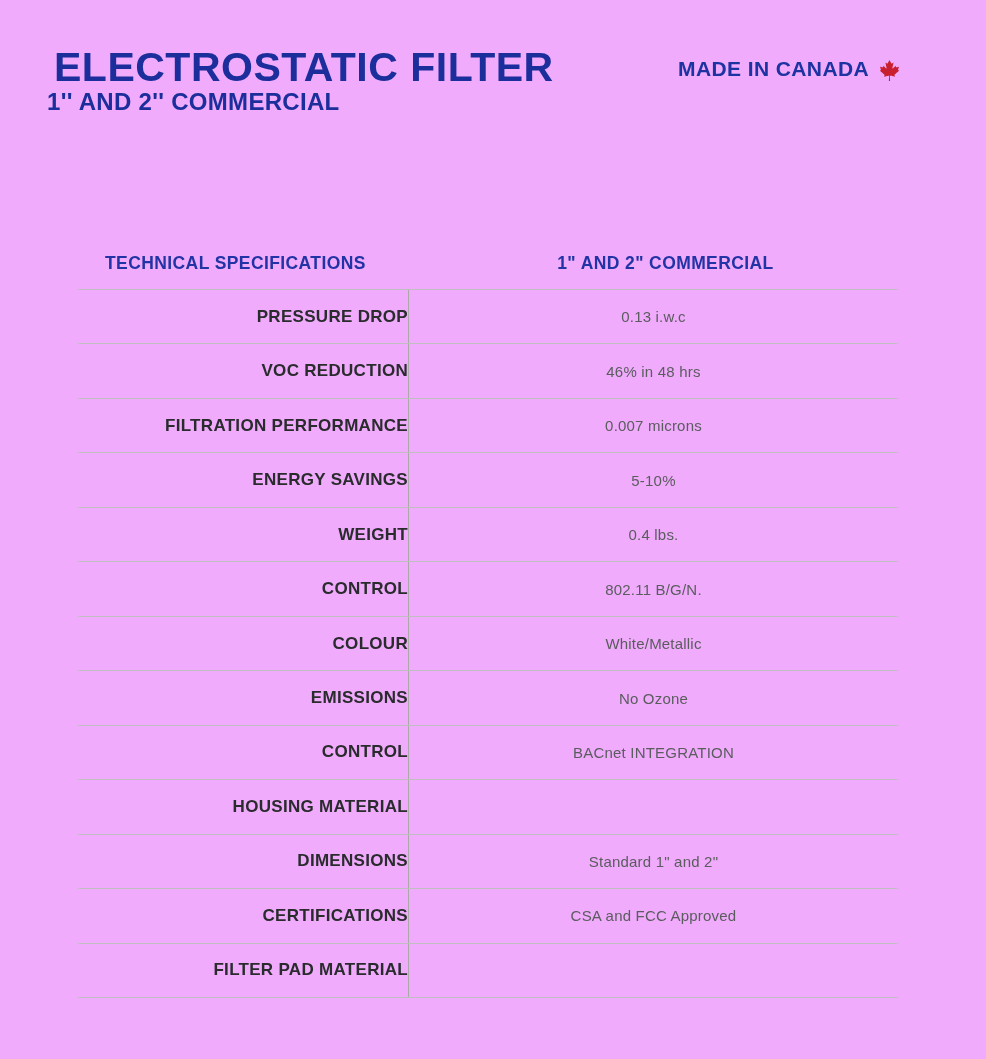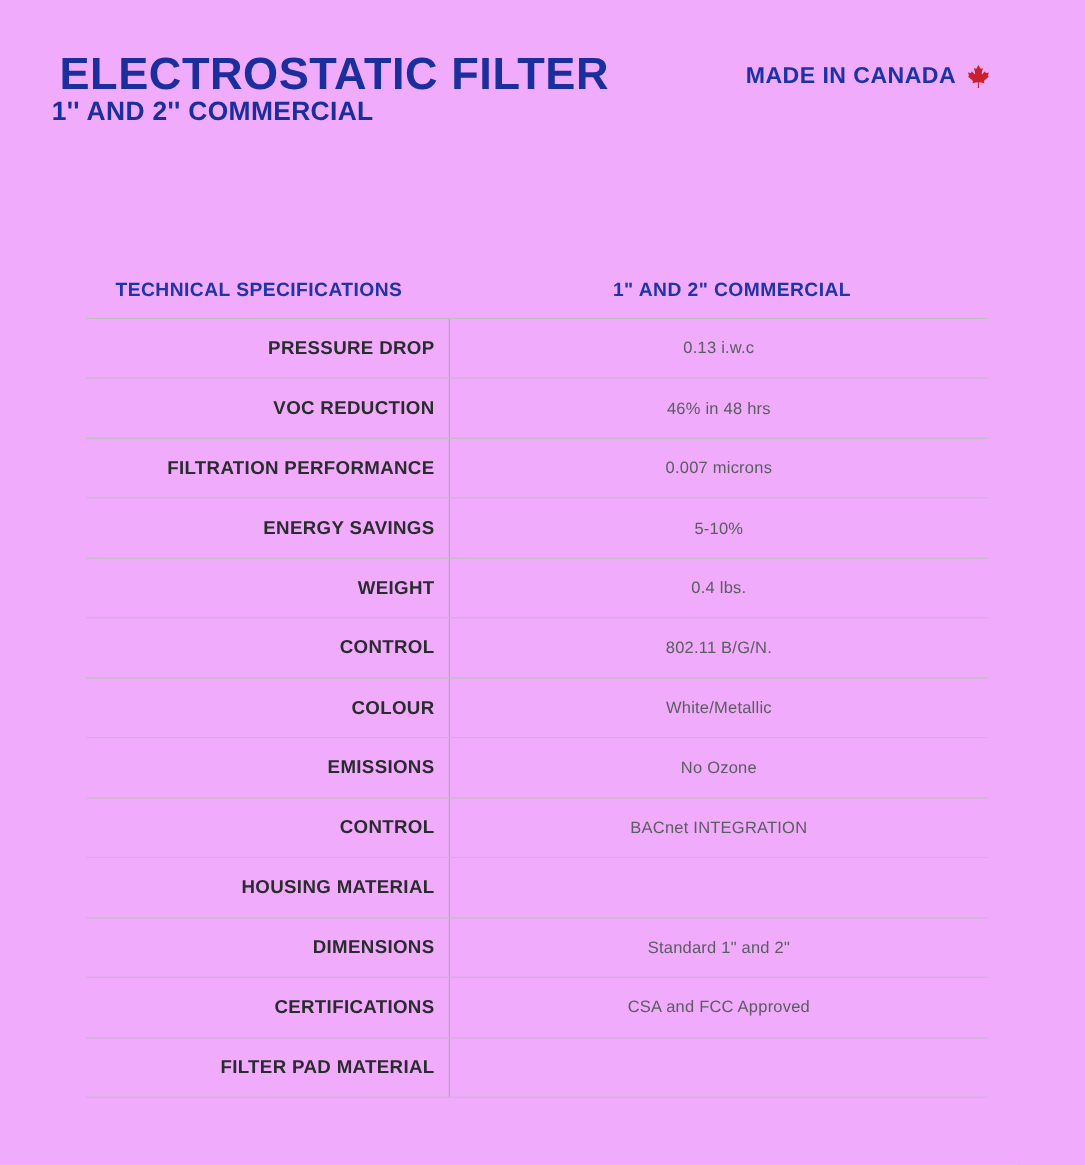--- a/index.html
+++ b/index.html
@@ -37,21 +37,21 @@
     font-weight: bold;
     color: #1b2e9b;
     letter-spacing: 0.3px;
     white-space: nowrap;
   }
   .made-in-canada {
     position: absolute;
     left: 678px;
     top: 57px;
     display: flex;
-    align-items: center;
+    align-items: flex-end;
     gap: 10px;
     font-size: 21px;
     font-weight: bold;
     color: #1c33a1;
     letter-spacing: 0.4px;
     white-space: nowrap;
   }
   .maple-leaf {
     width: 21px;
     height: 21px;
@@ -94,21 +94,20 @@
     display: flex;
     border-bottom: 1px solid #bfbfbf;
   }
   .t-label {
     width: 331px;
     box-sizing: border-box;
     border-right: 1px solid #a9a9a9;
     display: flex;
     align-items: center;
     justify-content: flex-end;
-    padding-right: 13px;
     font-size: 17px;
     font-weight: bold;
     color: #292b2d;
     letter-spacing: 0.3px;
     white-space: nowrap;
   }
   .t-value {
     width: 489px;
     display: flex;
     align-items: center;

